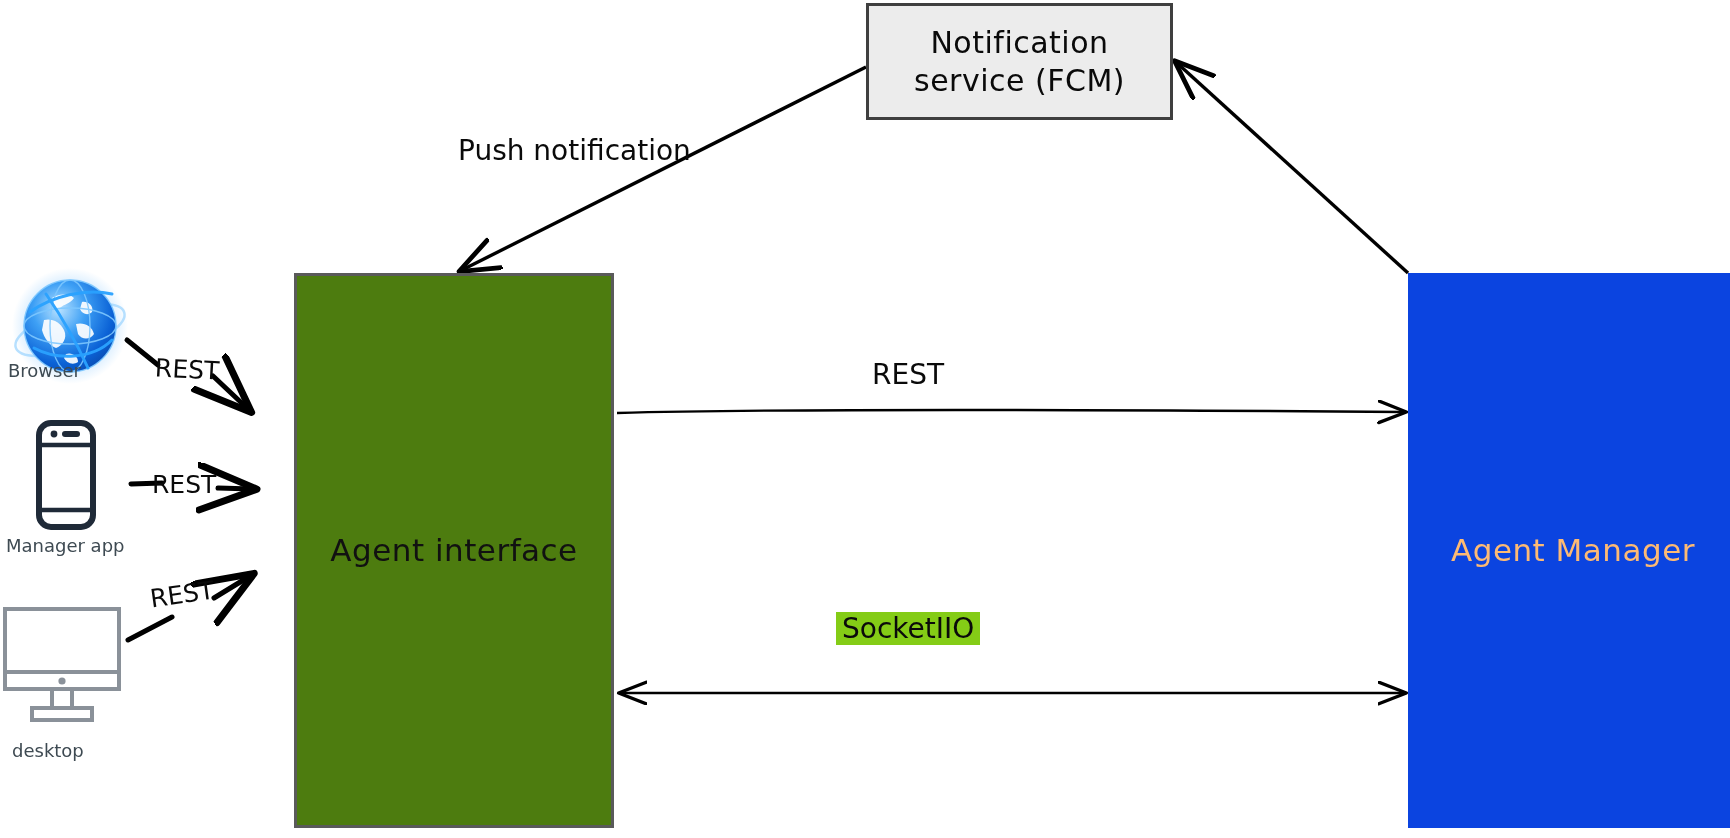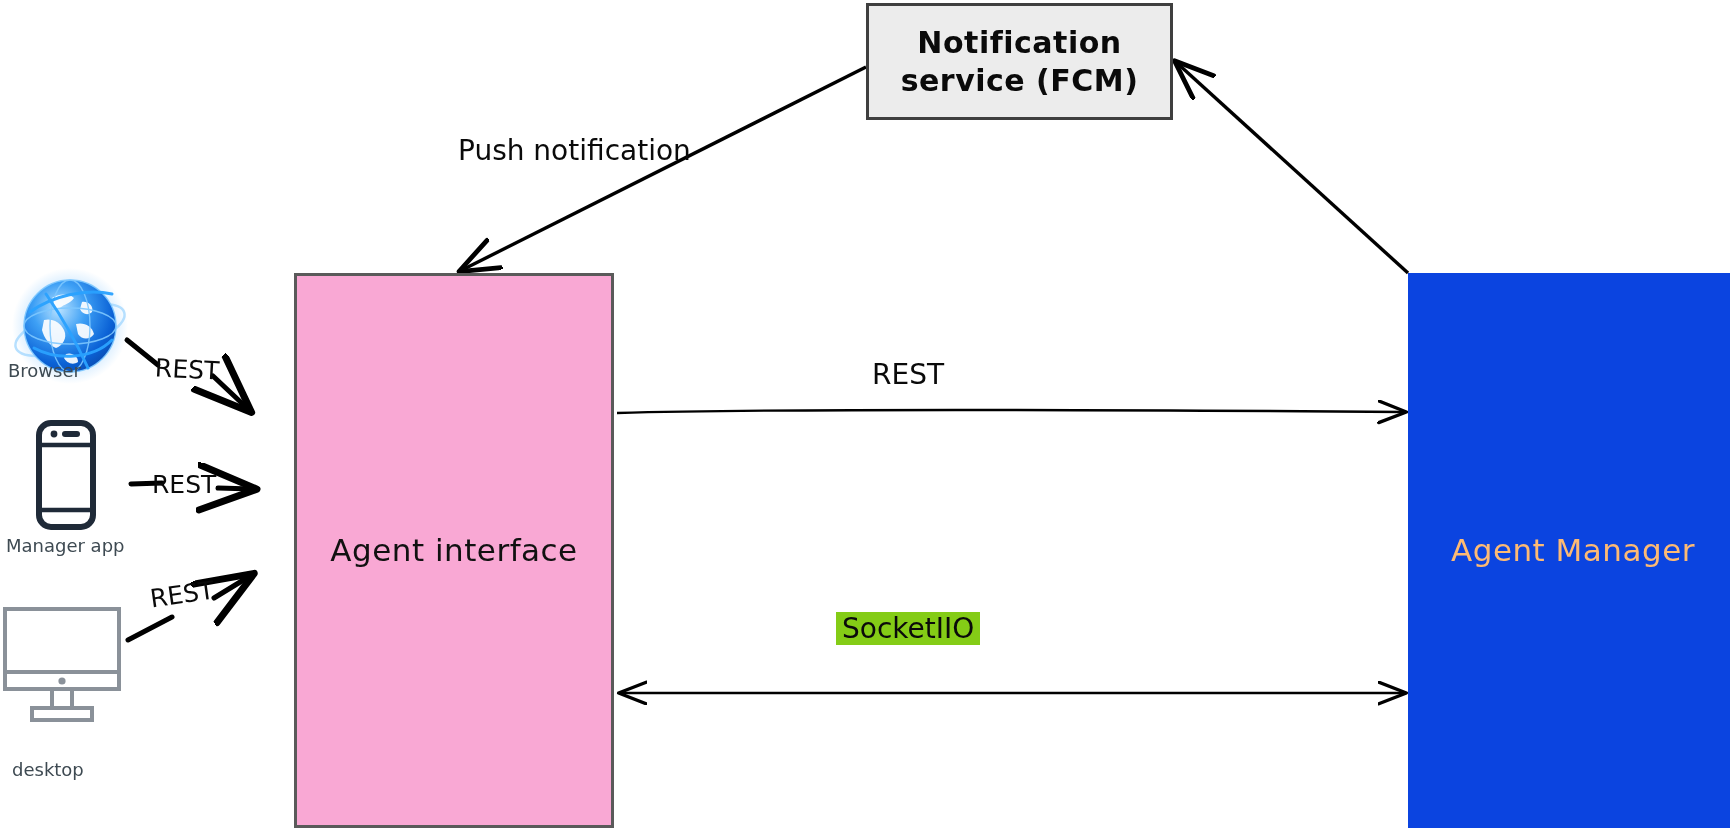--- a/index.html
+++ b/index.html
@@ -35,33 +35,32 @@
     white-space: pre-line;
   }
   
   #fcm-node {
     left: 866px;
     top: 3px;
     width: 307px;
     height: 117px;
     background: #ececec;
     border: 3px solid #3f3f3f;
-    font-weight: bold;
   }
   #fcm-node .node-label {
     font-size: 30px;
     color: #0a0a0a;
   }
   
   #agent-interface-node {
     left: 294px;
     top: 273px;
     width: 320px;
     height: 555px;
-    background: #f9a8d4;
+    background: #4d7c0f;
     border: 3px solid #5a5a5a;
   }
   #agent-interface-node .node-label {
     font-size: 31px;
     color: #111111;
   }
   
   #agent-manager-node {
     left: 1408px;
     top: 273px;
@@ -128,21 +127,21 @@
     font-family: "DejaVu Sans", sans-serif;
     font-size: 18px;
     color: #3e4a52;
     white-space: nowrap;
   }
   #browser-icon { left: 8px; top: 268px; width: 124px; height: 122px; }
   #browser-caption { left: 8px; top: 358px; }
   #mobile-icon { left: 36px; top: 420px; width: 60px; height: 110px; }
   #mobile-caption { left: 6px; top: 535px; }
   #desktop-icon { left: 2px; top: 606px; width: 120px; height: 118px; }
-  #desktop-caption { left: 12px; top: 759px; }
+  #desktop-caption { left: 12px; top: 740px; }
   #browser-caption { top: 360px; }
 </style>
 </head>
 <body>
 
 <svg id="canvas" viewBox="0 0 1730 838" xmlns="http://www.w3.org/2000/svg">
   <defs>
     <marker id="ah" markerWidth="14" markerHeight="14" refX="11" refY="5" orient="auto" markerUnits="strokeWidth">
       <path d="M0.5,0.5 L12,5 L0.5,9.5" fill="none" stroke="#000000" stroke-width="1.4" stroke-linecap="round" stroke-linejoin="round"></path>
     </marker>

